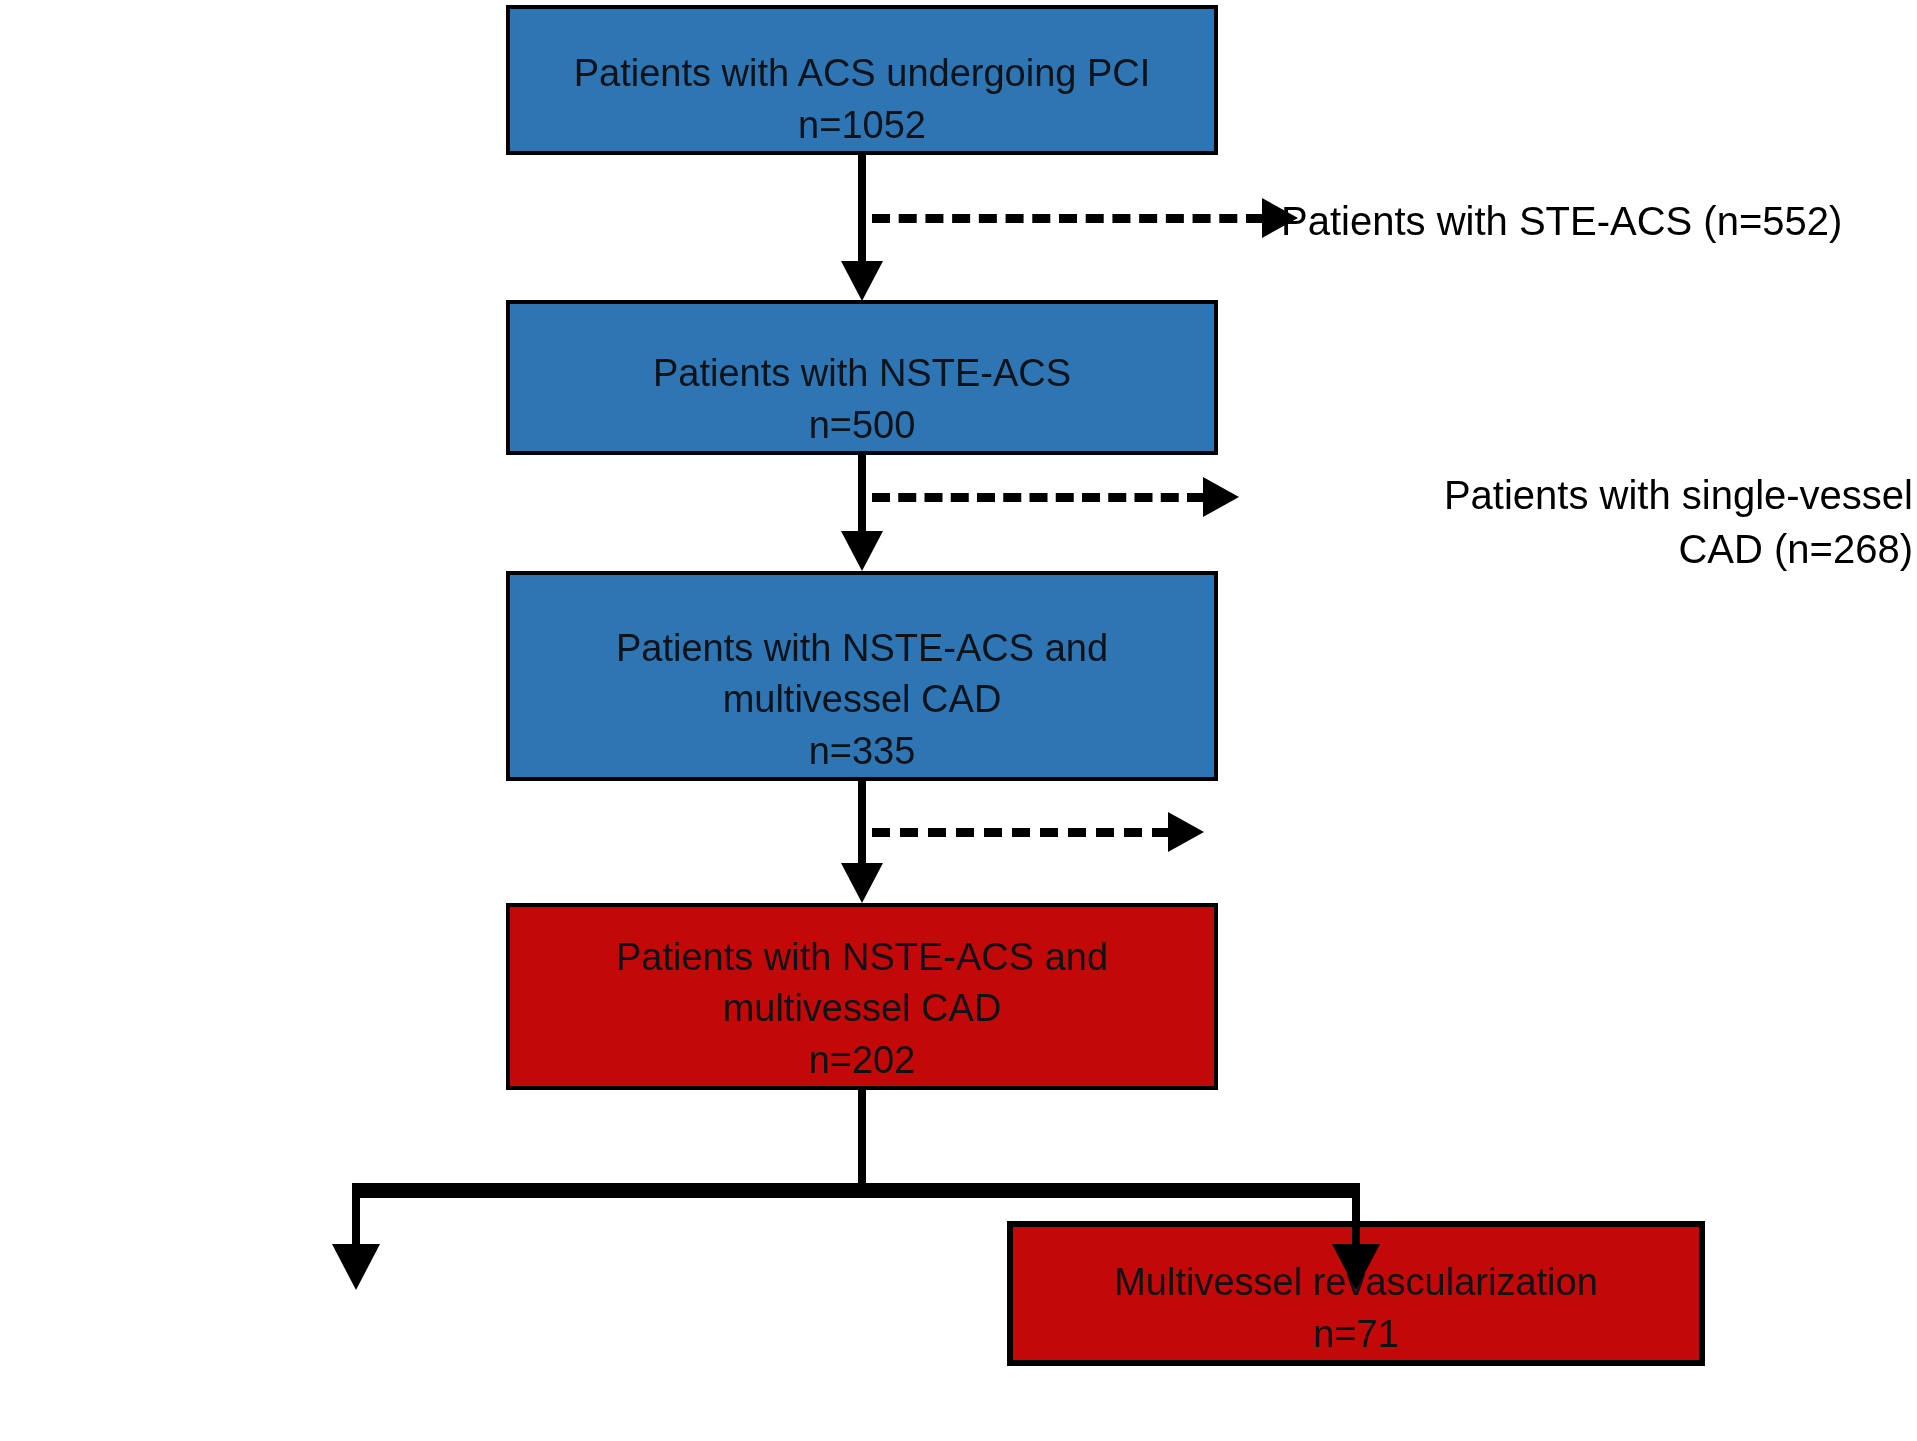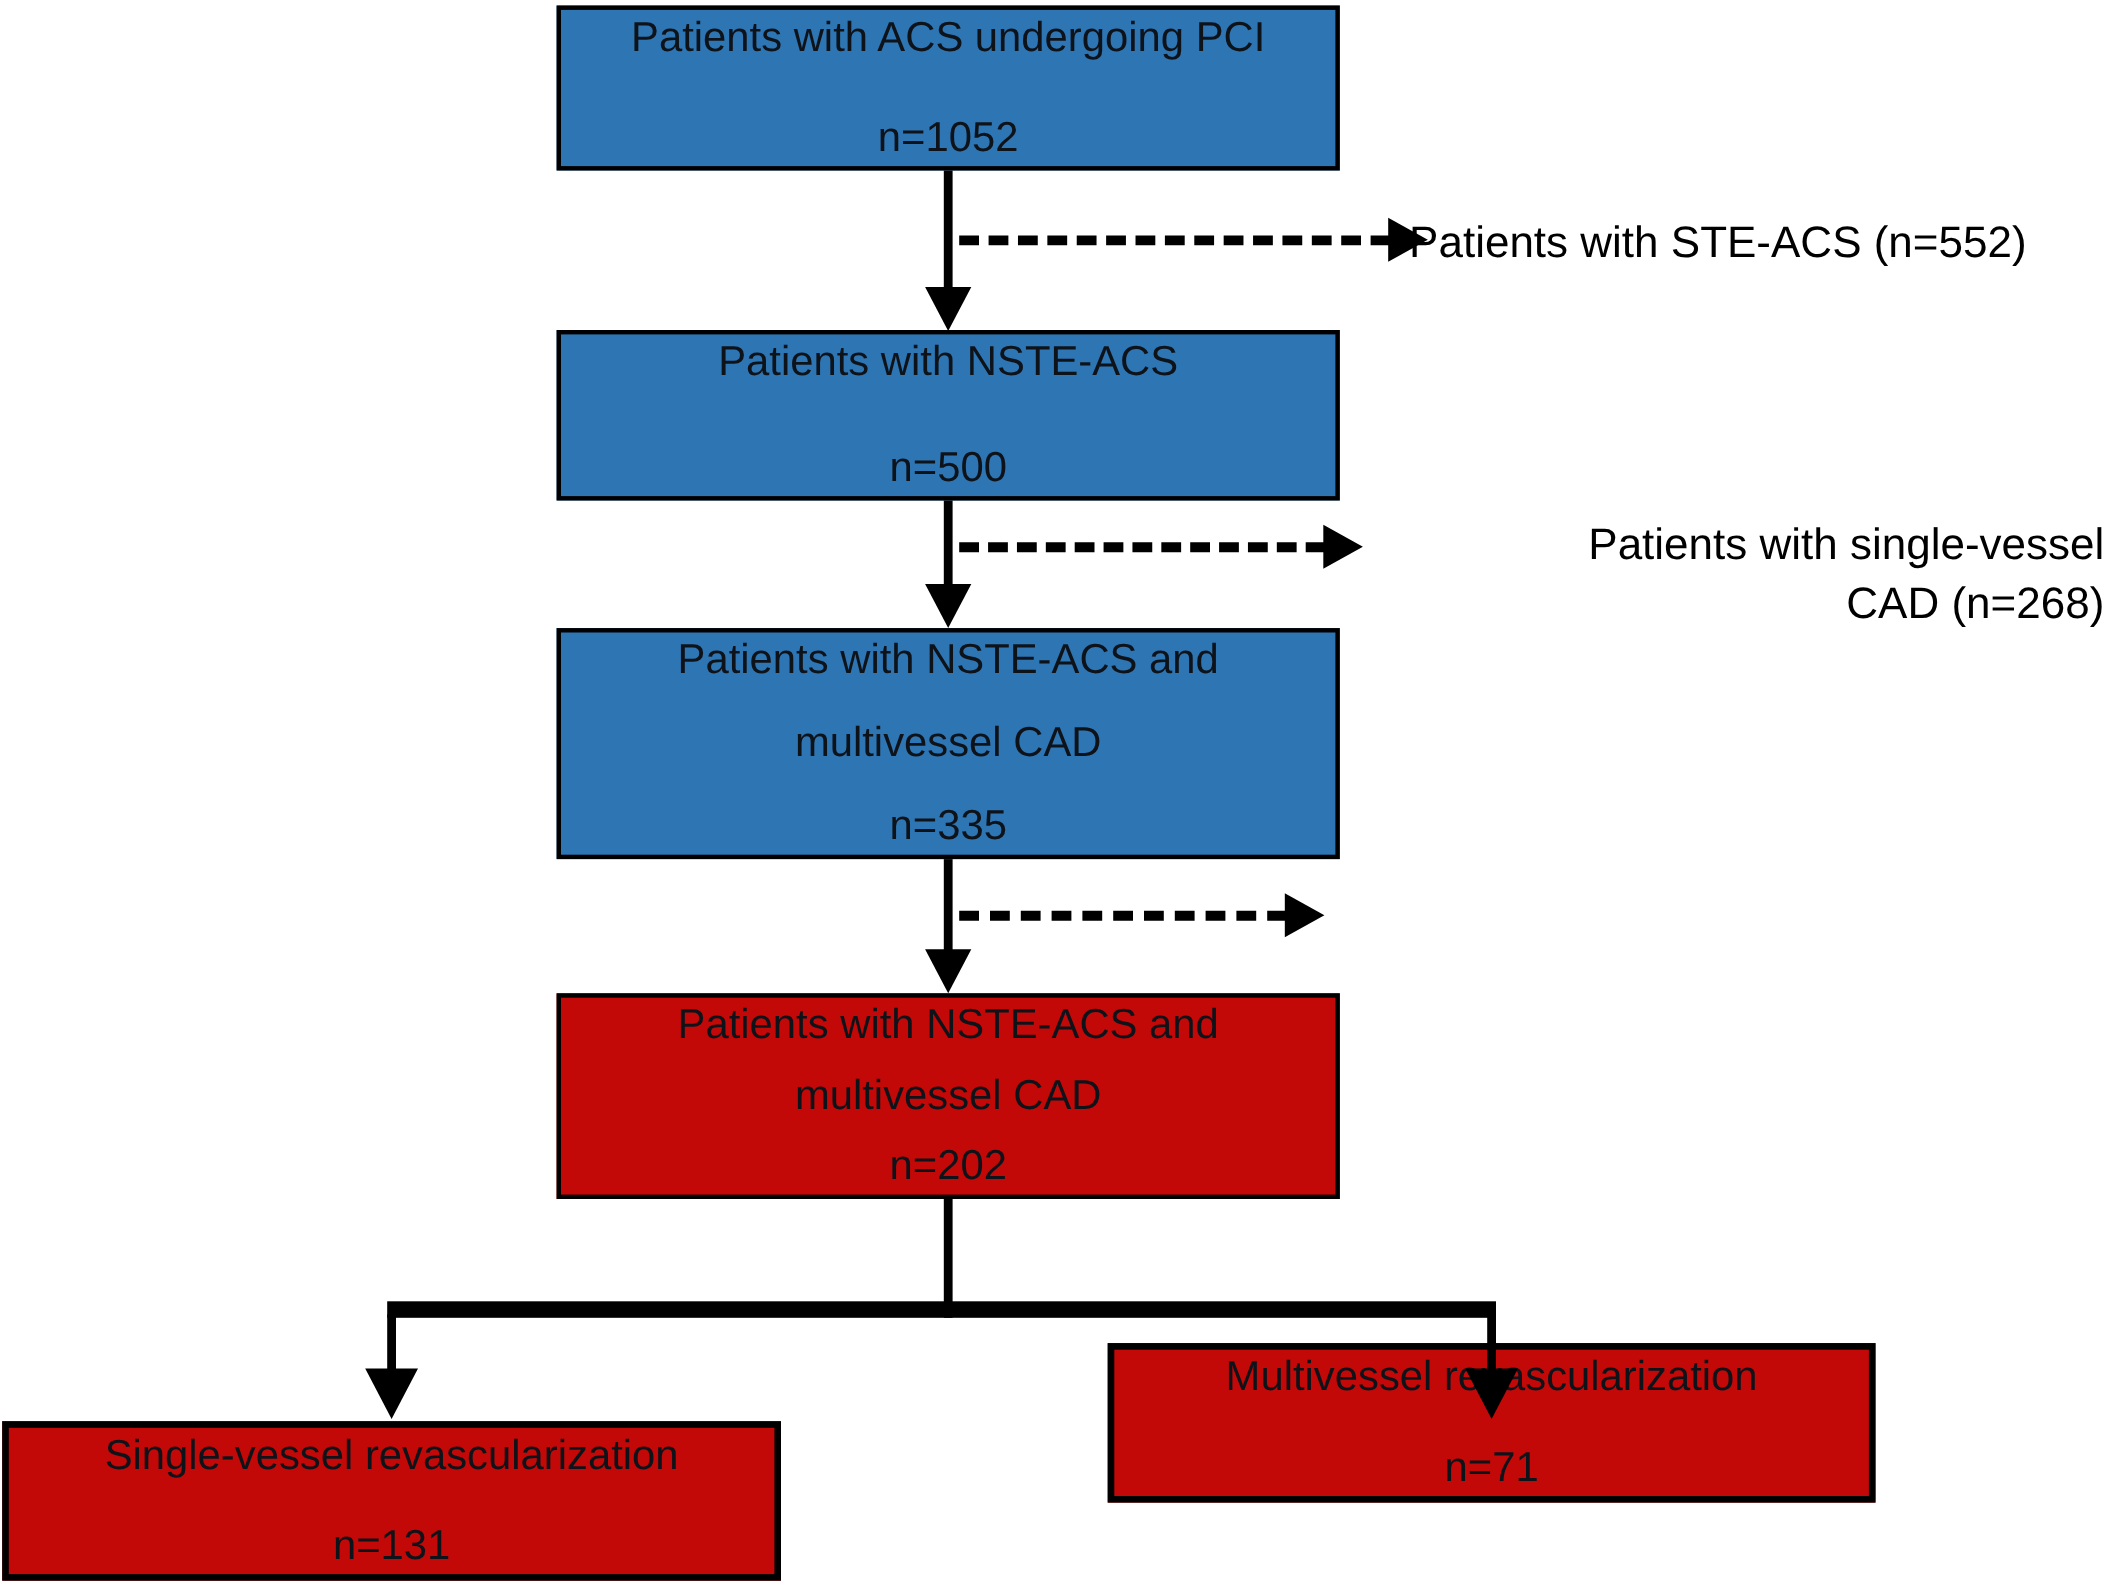--- a/index.html
+++ b/index.html
@@ -10,21 +10,21 @@
     background: var(--bg, #ffffff);
     font-family: "Liberation Sans", sans-serif;
     overflow: hidden;
   }
   .fbox {
     position: absolute;
     box-sizing: border-box;
     border: 4px solid var(--line, #000);
     display: flex;
     flex-direction: column;
-    justify-content: space-between;
+    justify-content: flex-end;
     align-items: center;
     text-align: center;
     font-size: 38px;
     line-height: 1.35;
     color: var(--boxtext, #0e1219);
   }
   .fbox.blue { background: var(--blue, #2e75b3); }
   .fbox.red  { background: var(--red, #c30808); }
   .fbox.thick { border-width: 6px; }
   .vshaft {
@@ -90,24 +90,20 @@
     <div>multivessel CAD</div>
     <div>n=335</div>
   </div>
 
   <div class="fbox red" style="left:506px; top:903px; width:712px; height:187px">
     <div>Patients with NSTE-ACS and</div>
     <div>multivessel CAD</div>
     <div>n=202</div>
   </div>
 
-  <div class="fbox red thick" style="left:2px; top:1292px; width:708px; height:145px">
-    <div>Single-vessel revascularization</div>
-    <div>n=131</div>
-  </div>
 
   <div class="fbox red thick" style="left:1007px; top:1221px; width:698px; height:145px">
     <div>Multivessel revascularization</div>
     <div>n=71</div>
   </div>
 
   <div>
     <div class="vshaft" style="left:858px; top:155px; height:108px"></div>
     <div class="head-down" style="left:841px; top:261px"></div>
   </div>

